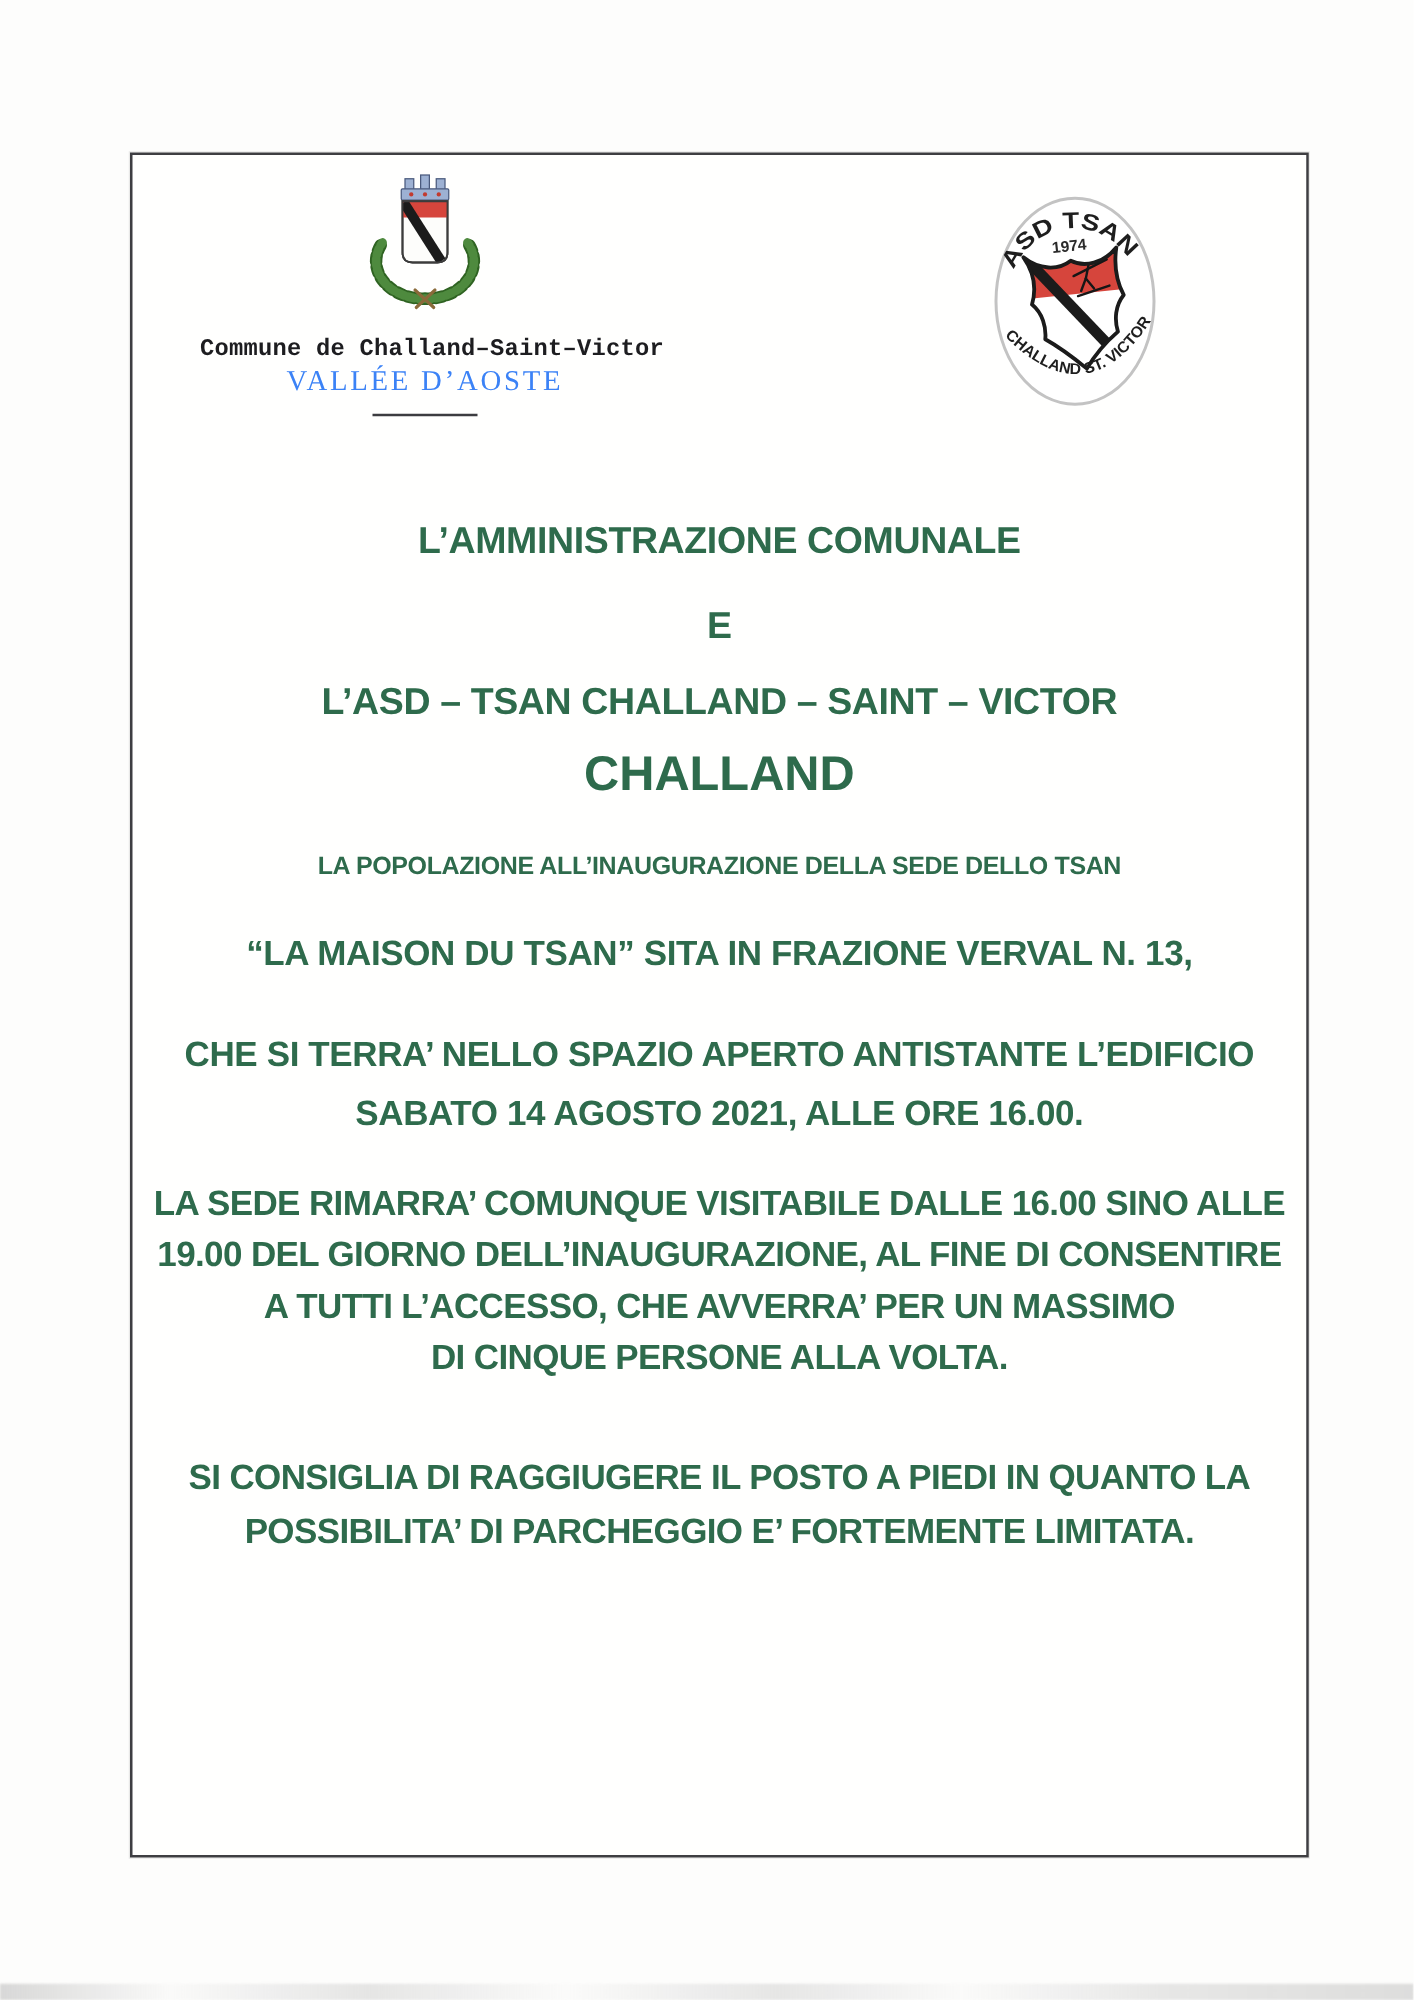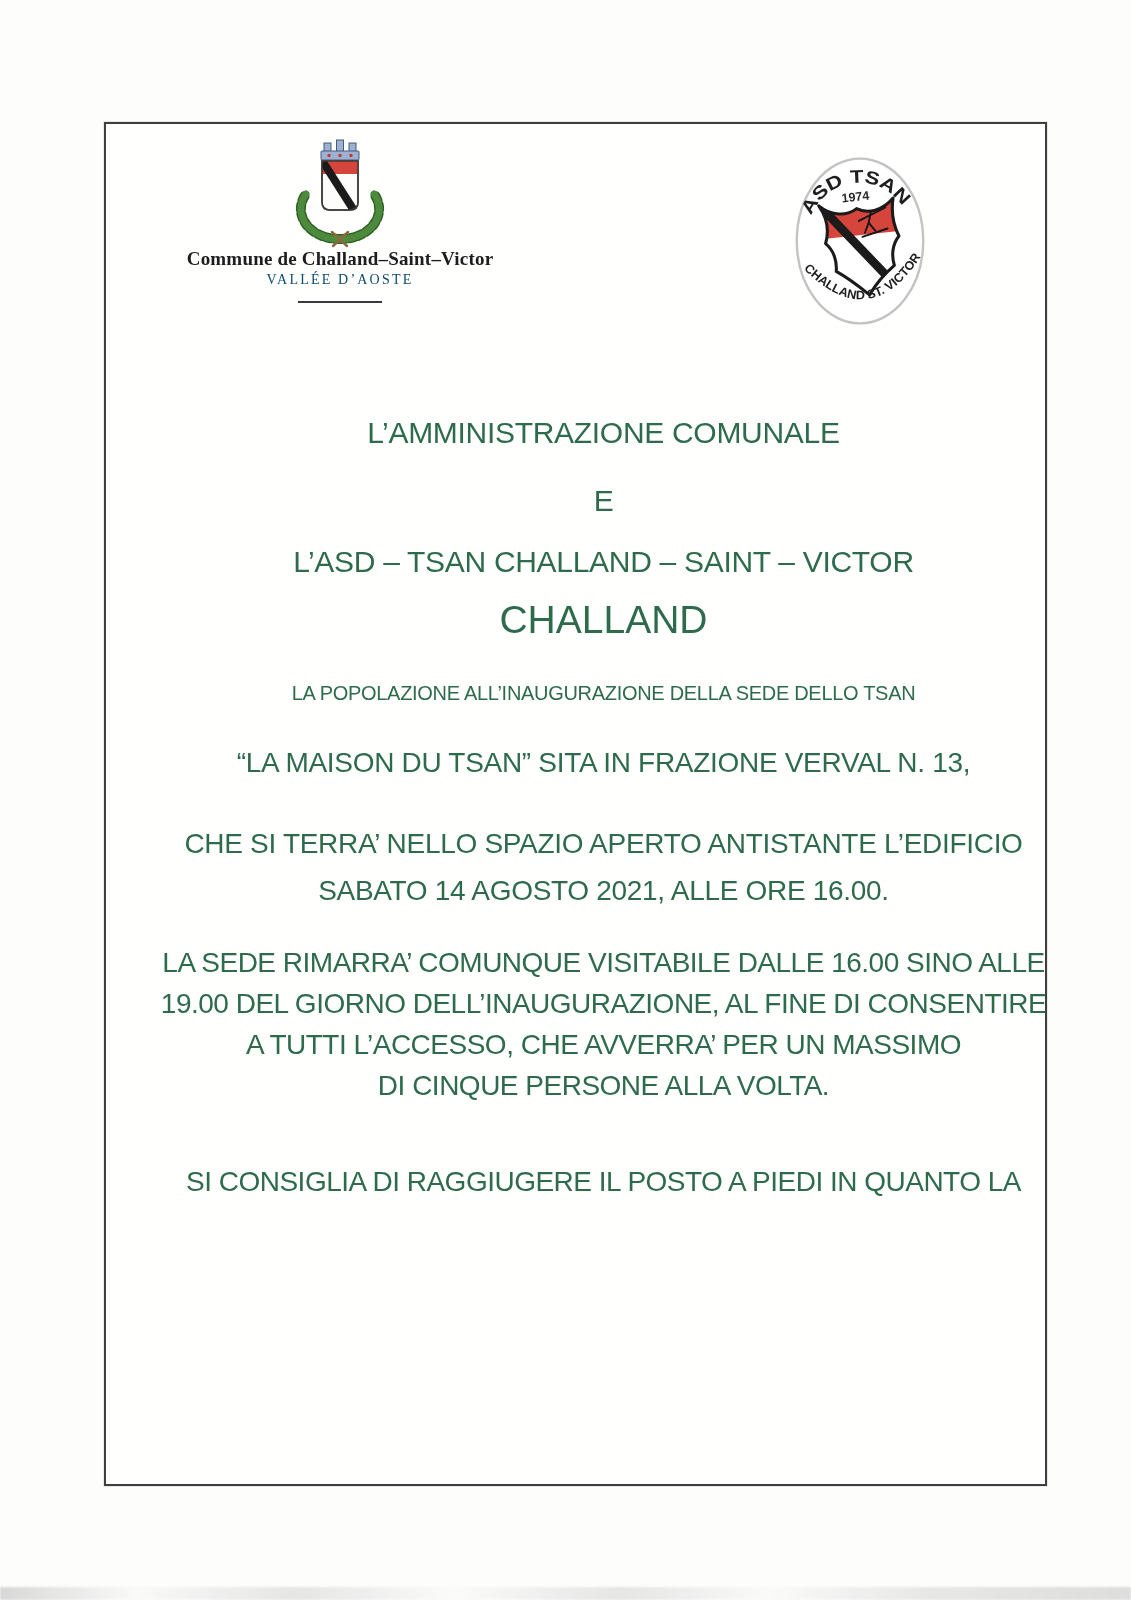--- a/index.html
+++ b/index.html
@@ -32,29 +32,30 @@
     top: 10px;
     width: 360px;
     text-align: center;
     color: #1d1d20;
     font-family: "Liberation Serif", serif;
   }
   .commune-header svg { display: block; margin: 0 auto; }
   .commune-name {
     font-size: 19px;
     font-weight: bold;
-    margin-top: 0;
+    margin-top: 20px;
     white-space: nowrap;
     letter-spacing: .2px;
+    font-family: Liberation Mono, monospace;
   }
   .commune-region {
-    font-size: 14px;
+    font-size: 23px;
     letter-spacing: 2.2px;
     margin-top: 2px;
-    color: #0c4a6e;
+    color: #3b82f6;
   }
   .header-rule {
     width: 84px;
     height: 2px;
     background: #3c3c40;
     margin: 13px auto 0 auto;
   }
   
   .club-badge {
     position: absolute;
@@ -63,23 +64,22 @@
     width: 136px;
     height: 178px;
   }
   
   .green-line, .green-para {
     position: absolute;
     left: 0;
     width: 100%;
     text-align: center;
     color: #2e6b4c;
-    font-weight: normal;
+    font-weight: bold;
     letter-spacing: -0.3px;
-    padding-left: 28px;
   }
   .green-line { white-space: nowrap; }
   .t-organizer1 { top: 292px; font-size: 30px; }
   .t-conj      { top: 360px; font-size: 30px; }
   .t-organizer2 { top: 421px; font-size: 30px; }
   .t-headline  { top: 474px; font-size: 39px; letter-spacing: 0; }
   .t-ev0 { top: 558px; font-size: 20px; }
   .t-ev1 { top: 623px; font-size: 28px; }
   .t-ev2 { top: 704px; font-size: 28px; }
   .t-ev3 { top: 751px; font-size: 28px; }
@@ -201,18 +201,19 @@
 
     <div class="green-para p-visiting">
       <div>LA SEDE RIMARRA’ COMUNQUE VISITABILE DALLE 16.00 SINO ALLE</div>
       <div>19.00 DEL GIORNO DELL’INAUGURAZIONE, AL FINE DI CONSENTIRE</div>
       <div>A TUTTI L’ACCESSO, CHE AVVERRA’ PER UN MASSIMO</div>
       <div>DI CINQUE PERSONE ALLA VOLTA.</div>
     </div>
 
     <div class="green-para p-advice">
       <div>SI CONSIGLIA DI RAGGIUGERE IL POSTO A PIEDI IN QUANTO LA</div>
+      <div>POSSIBILITA’ DI PARCHEGGIO E’ FORTEMENTE LIMITATA.</div>
     </div>
 
   </div>
 
   <div class="scan-artifact-strip"></div>
 </div>
 
 </body></html>

